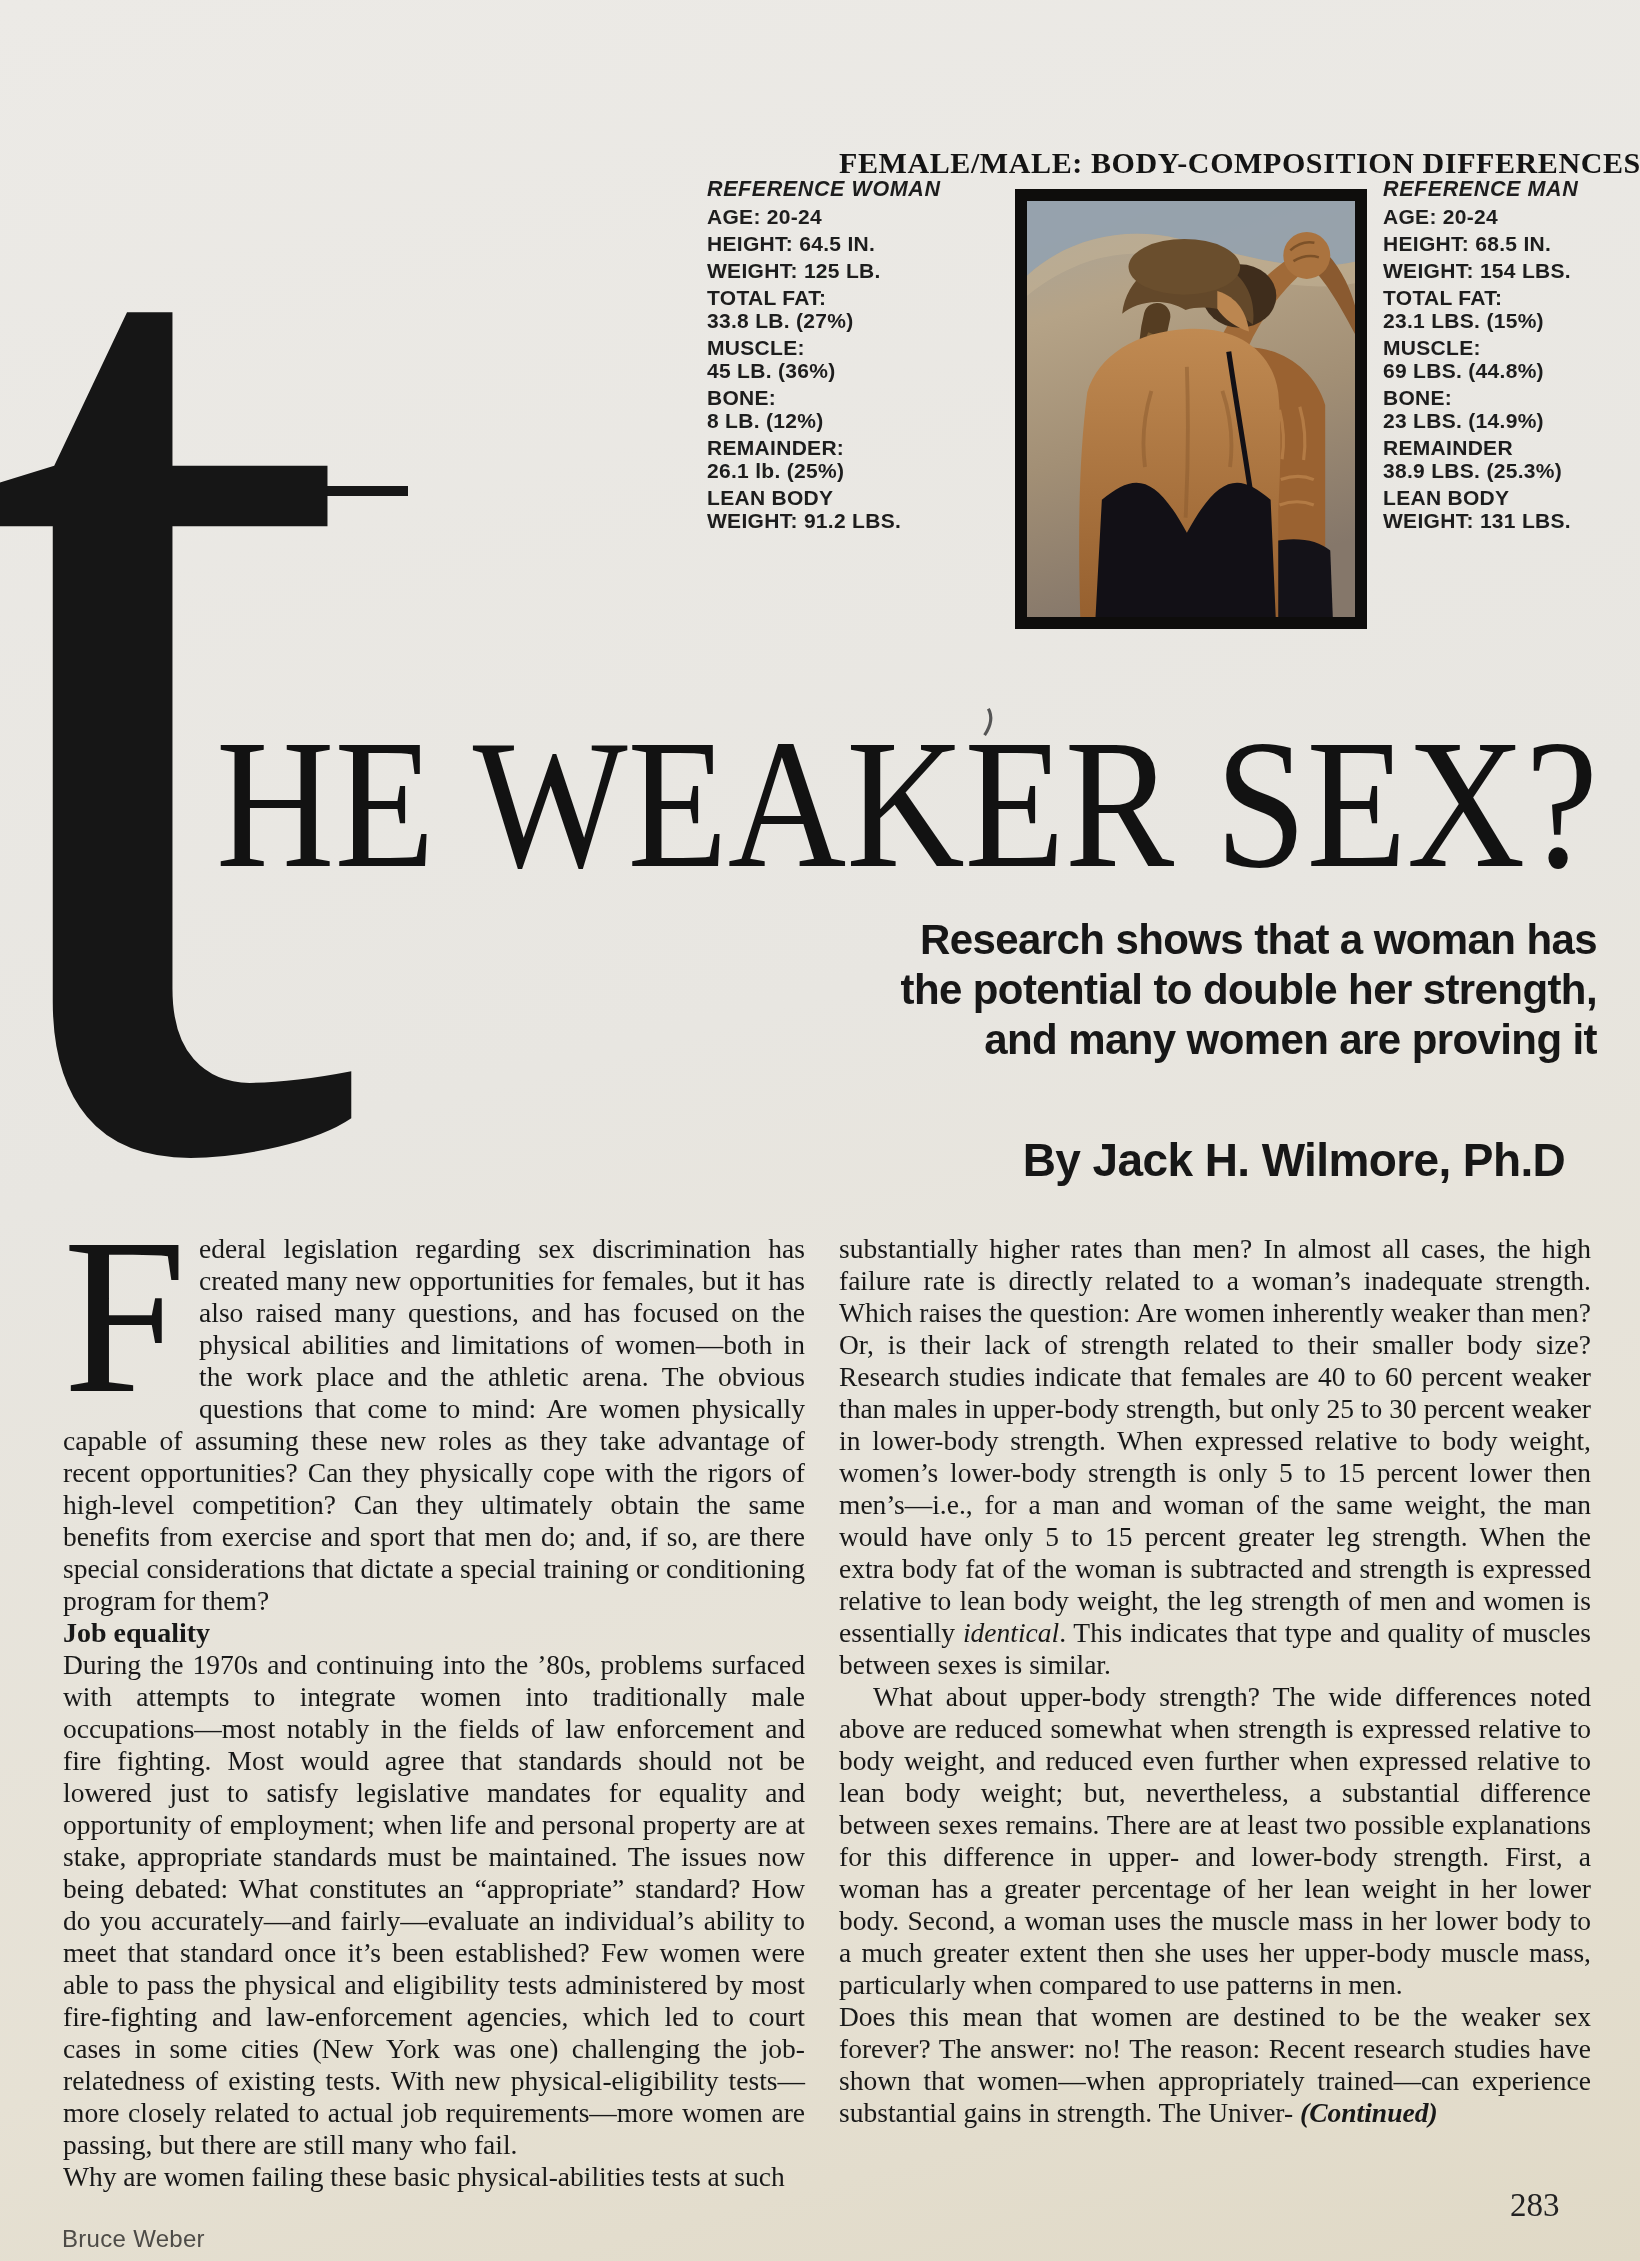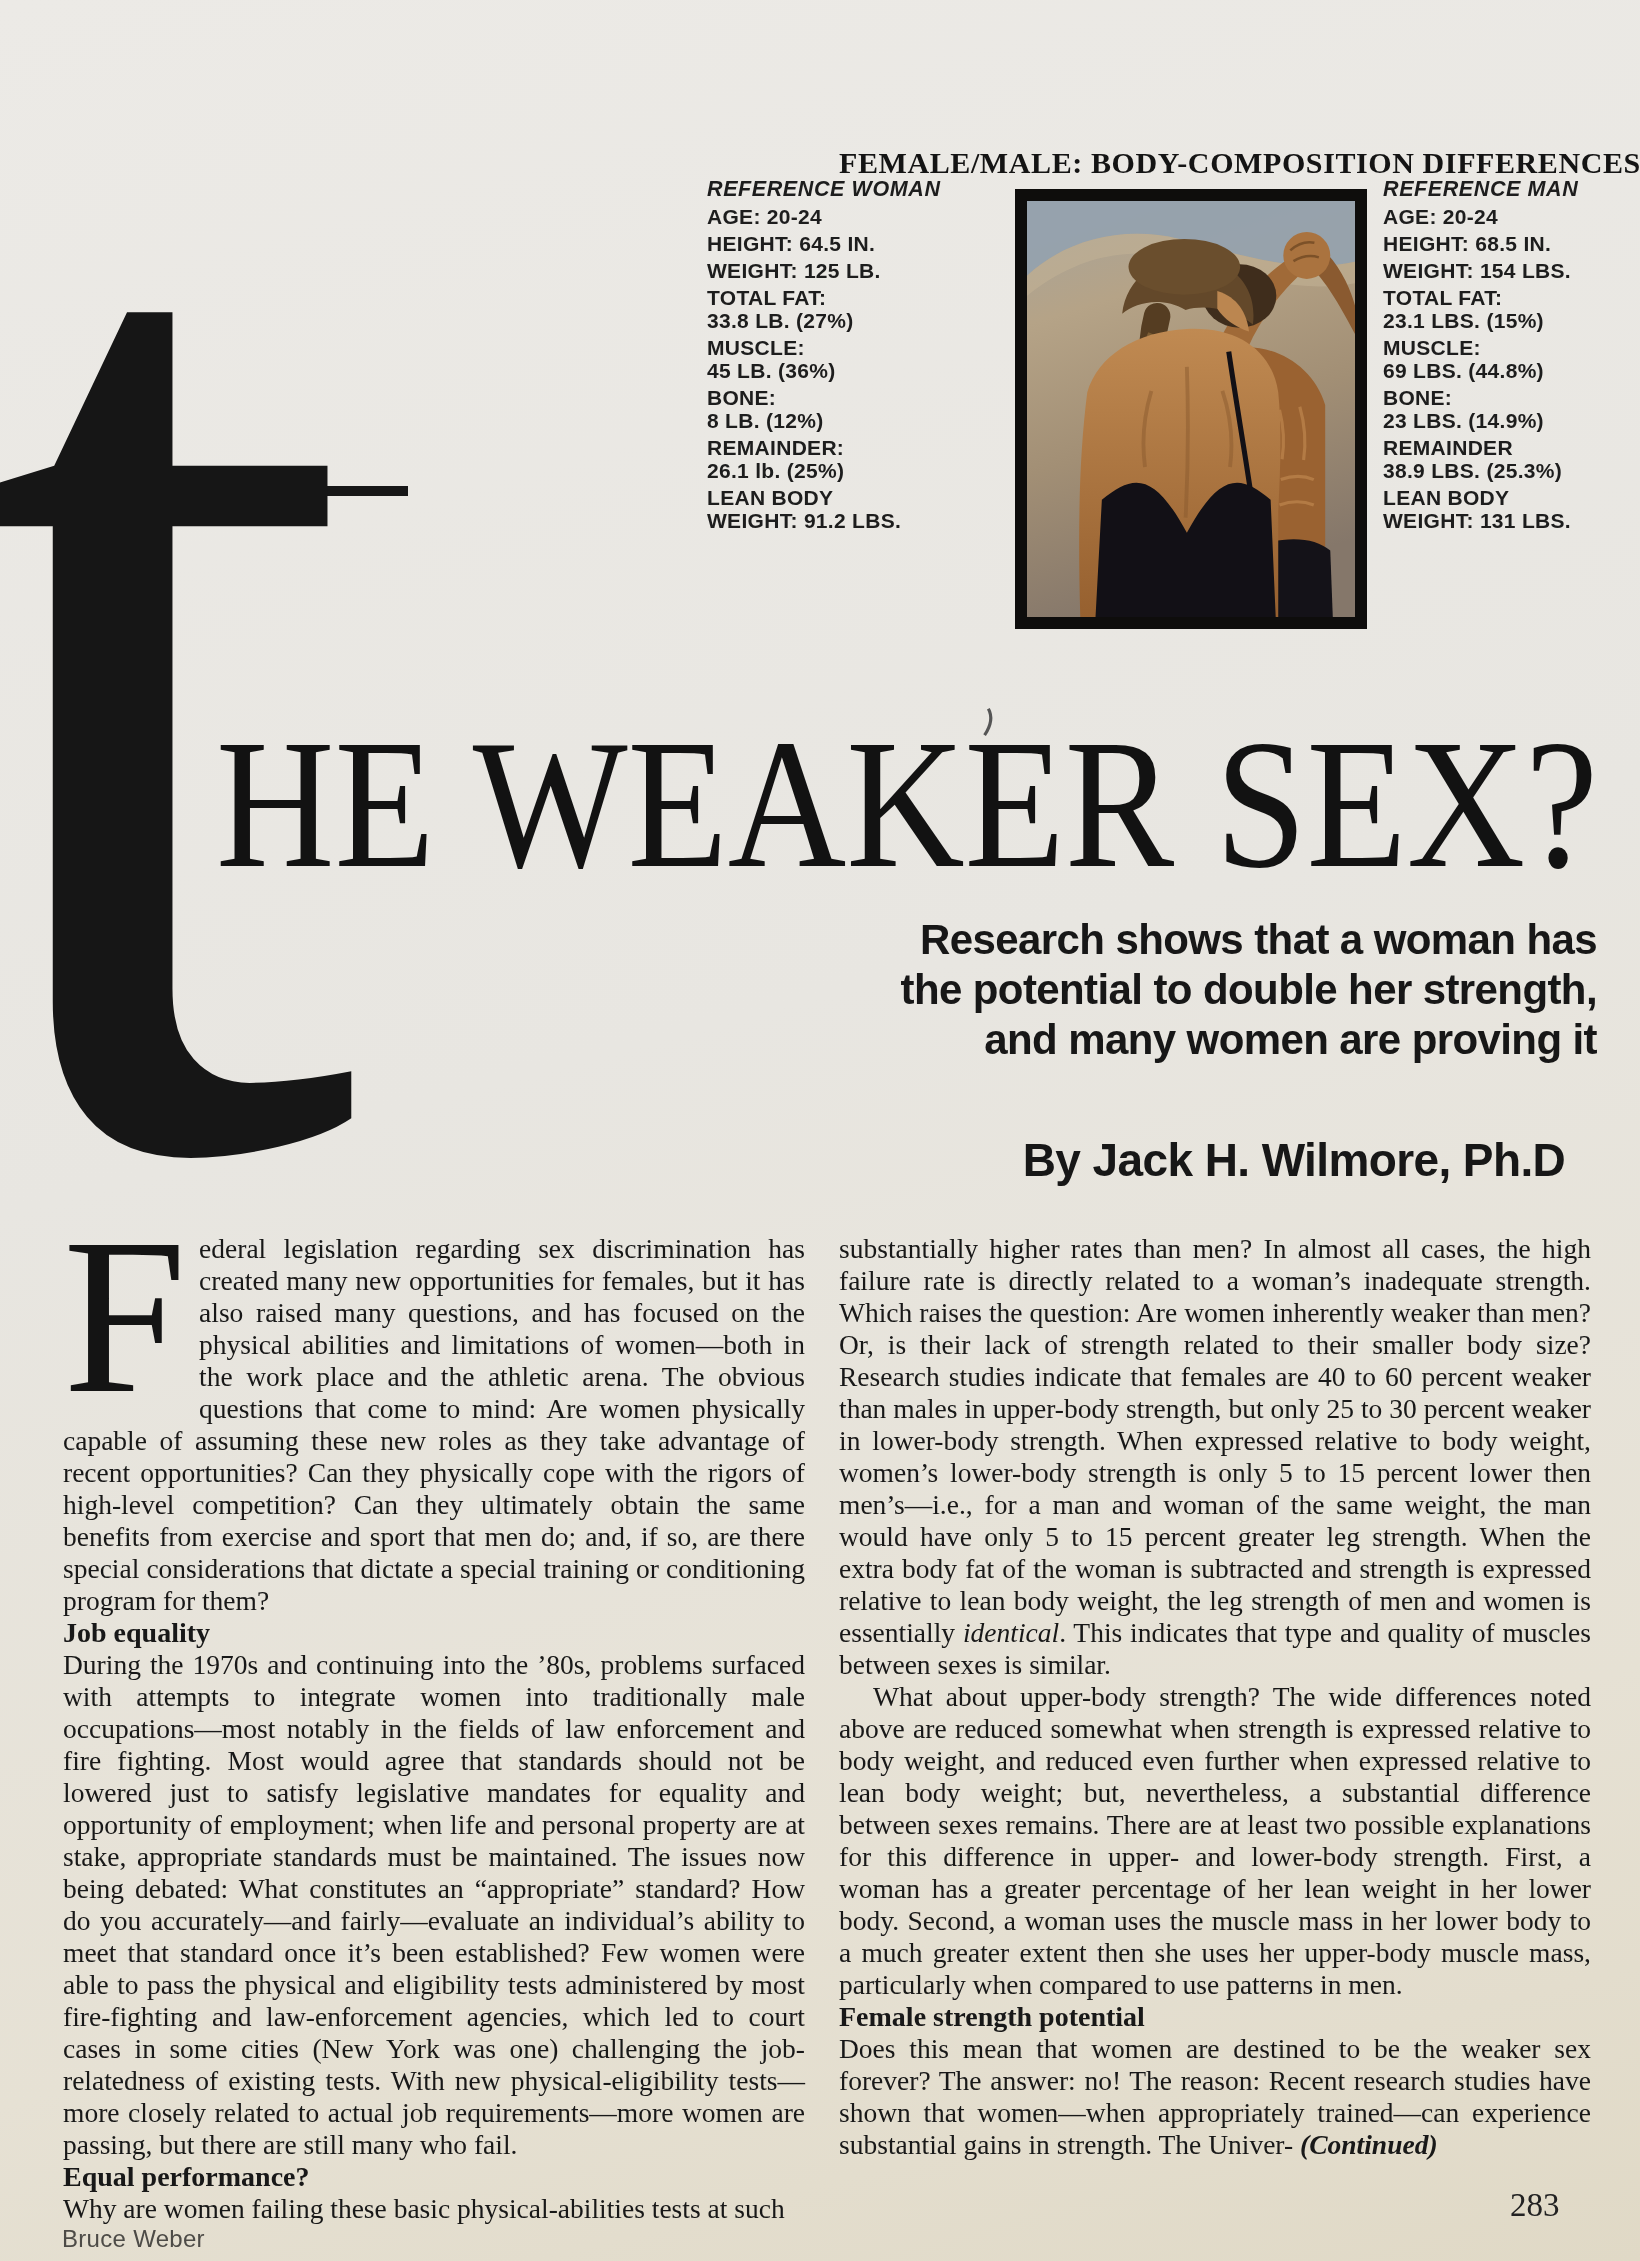--- a/index.html
+++ b/index.html
@@ -186,26 +186,24 @@
       <div class="sf-line">the potential to double her strength,</div>
       <div class="sf-line">and many women are proving it</div>
     </div>
 
   <div class="abs byline">By Jack H. Wilmore, Ph.D</div>
 
   <div class="abs col col-left" id="col-left">
       <p><span class="drop">F</span><span>ederal legislation regarding sex discrimination has created many new opportunities for females, but it has also raised many questions, and has focused on the physical abilities and limitations of women—both in the work place and the athletic arena. The obvious questions that come to mind: Are women physically capable of assuming these new roles as they take advantage of recent opportunities? Can they physically cope with the rigors of high-level competition? Can they ultimately obtain the same benefits from exercise and sport that men do; and, if so, are there special considerations that dictate a special training or conditioning program for them?</span></p>
       <h3>Job equality</h3>
       <p><span>During the 1970s and continuing into the ’80s, problems surfaced with attempts to integrate women into traditionally male occupations—most notably in the fields of law enforcement and fire fighting. Most would agree that standards should not be lowered just to satisfy legislative mandates for equality and opportunity of employment; when life and personal property are at stake, appropriate standards must be maintained. The issues now being debated: What constitutes an “appropriate” standard? How do you accurately—and fairly—evaluate an individual’s ability to meet that standard once it’s been established? Few women were able to pass the physical and eligibility tests administered by most fire-fighting and law-enforcement agencies, which led to court cases in some cities (New York was one) challenging the job-relatedness of existing tests. With new physical-eligibility tests—more closely related to actual job requirements—more women are passing, but there are still many who fail.</span></p>
-      <h3>Equal performance?</h3>
       <p><span>Why are women failing these basic physical-abilities tests at such</span></p>
     </div>
   <div class="abs col col-right" id="col-right">
       <p><span>substantially higher rates than men? In almost all cases, the high failure rate is directly related to a woman’s inadequate strength. Which raises the question: Are women inherently weaker than men? Or, is their lack of strength related to their smaller body size? Research studies indicate that females are 40 to 60 percent weaker than males in upper-body strength, but only 25 to 30 percent weaker in lower-body strength. When expressed relative to body weight, women’s lower-body strength is only 5 to 15 percent lower then men’s—i.e., for a man and woman of the same weight, the man would have only 5 to 15 percent greater leg strength. When the extra body fat of the woman is subtracted and strength is expressed relative to lean body weight, the leg strength of men and women is essentially </span><span class="i">identical</span><span>. This indicates that type and quality of muscles between sexes is similar.</span></p>
       <p class="ind"><span>What about upper-body strength? The wide differences noted above are reduced somewhat when strength is expressed relative to body weight, and reduced even further when expressed relative to lean body weight; but, nevertheless, a substantial difference between sexes remains. There are at least two possible explanations for this difference in upper- and lower-body strength. First, a woman has a greater percentage of her lean weight in her lower body. Second, a woman uses the muscle mass in her lower body to a much greater extent then she uses her upper-body muscle mass, particularly when compared to use patterns in men.</span></p>
-      <h3>Female strength potential</h3>
       <p><span>Does this mean that women are destined to be the weaker sex forever? The answer: no! The reason: Recent research studies have shown that women—when appropriately trained—can experience substantial gains in strength. The Univer- </span><span class="bi">(Continued)</span></p>
     </div>
 
   <div class="abs credit">Bruce Weber</div>
   <div class="abs pageno">283</div>
 </div>
 
 
 </body></html>

